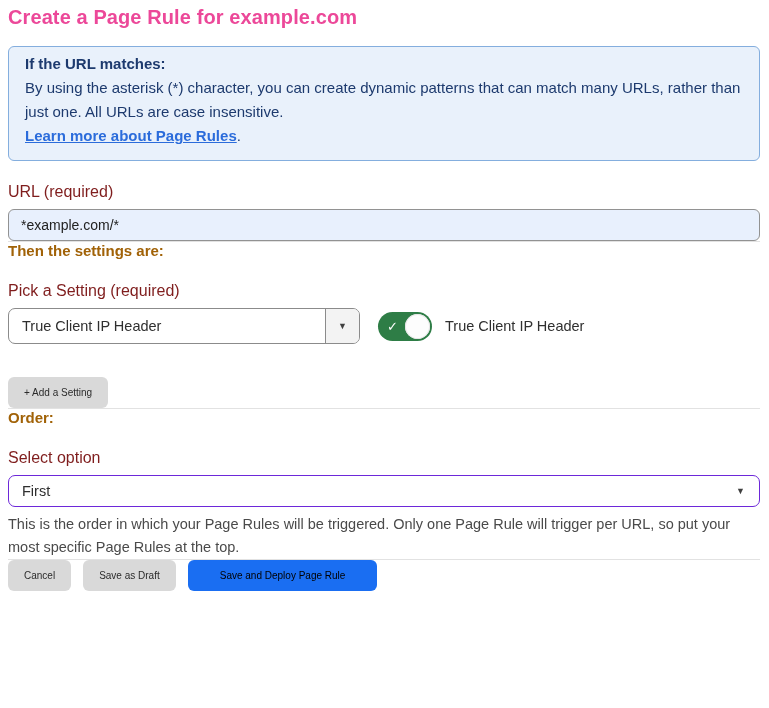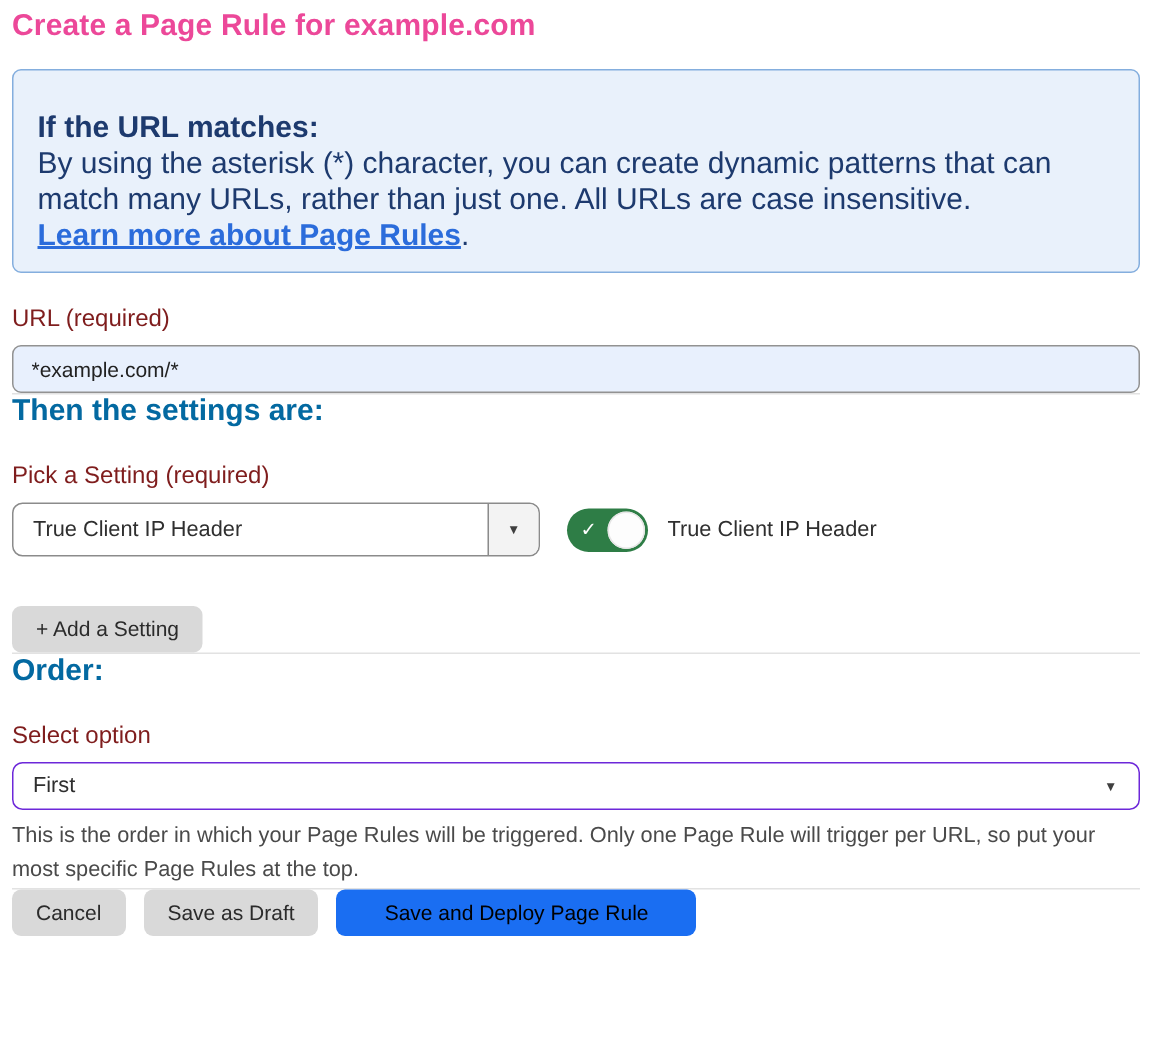--- a/index.html
+++ b/index.html
@@ -20,42 +20,42 @@
     font-family:"Liberation Sans","DejaVu Sans",sans-serif;
     color:#333;font-size:14px;
   }
   .page{padding:6px 9px 0 8px;width:769px;}
   h1.page-title{font-size:20px;font-weight:700;color:#ec4899;margin:0 0 17px;letter-spacing:.1px;}
   
   .info-box{
     background:var(--info-bg);
     border:1px solid var(--info-border);
     border-radius:6px;
-    padding:26px 16px 12px;
+    padding:5px 16px 12px;
     color:var(--info-text);
-    font-size:20px;line-height:24px;
+    font-size:15px;line-height:24px;
     margin-bottom:22px;
   }
   .info-heading{font-weight:700;}
   .info-link{color:var(--link-blue);text-decoration:underline;cursor:pointer;font-weight:bold;}
   
   .field-label{display:block;font-size:16px;color:#7f1d1d;margin-bottom:8px;}
   .url-input{
     display:block;width:100%;height:32px;
     background:var(--input-bg);
     border:1px solid #929292;border-radius:6px;
     padding:0 12px;font-size:14px;color:#222;
     font-family:"Liberation Sans","DejaVu Sans",sans-serif;
     outline:none;
   }
   hr.divider{border:none;border-top:1px solid var(--divider);margin:0;}
   .divider-1{margin-top:37px;margin-bottom:22px;}
   .divider-2{margin-top:15px;margin-bottom:22px;}
   .divider-3{margin-top:15px;margin-bottom:19px;}
-  h2.section-heading{font-size:20px;font-weight:700;color:#0369a1;margin:0 0 23px;}
+  h2.section-heading{font-size:15px;font-weight:700;color:#a16207;margin:0 0 23px;}
   
   .controls-row{display:flex;align-items:center;}
   .dropdown{
     width:352px;height:36px;flex:none;
     background:#fff;border:1px solid #8b8b8b;border-radius:7px;
     display:flex;align-items:stretch;cursor:pointer;overflow:hidden;
   }
   .dropdown-value{flex:1;display:flex;align-items:center;padding-left:13px;font-size:14.5px;color:#2f2f2f;}
   .dropdown-arrow-cell{
     width:34px;flex:none;border-left:1px solid #8b8b8b;background:#f3f3f3;
@@ -75,21 +75,21 @@
   .toggle-knob{
     position:absolute;right:2px;top:2px;width:25px;height:25px;
     background:#fdfdfd;border-radius:50%;
     box-shadow:inset 0 0 0 1px #e5e5e5;
   }
   .toggle-label{margin-left:13px;font-size:14.5px;color:#2f2f2f;}
   
   .btn{
     display:inline-block;border:none;border-radius:6px;
     font-family:"Liberation Sans","DejaVu Sans",sans-serif;
-    font-size:14px;padding:8px 16px;cursor:pointer;line-height:15px;text-align:center;
+    font-size:10px;padding:8px 16px;cursor:pointer;line-height:15px;text-align:center;
   }
   .btn-gray{background:var(--button-gray);color:#2b2b2b;}
   .btn-blue{background:var(--accent-blue);color:#000000;padding:8px 32px;}
   .add-btn{margin-top:33px;}
   
   .select{
     width:100%;height:32px;
     background:#fff;border:1px solid #6d28d9;border-radius:7px;
     display:flex;align-items:center;justify-content:space-between;
     padding:0 14px 0 13px;font-size:14.5px;color:#2f2f2f;cursor:pointer;

